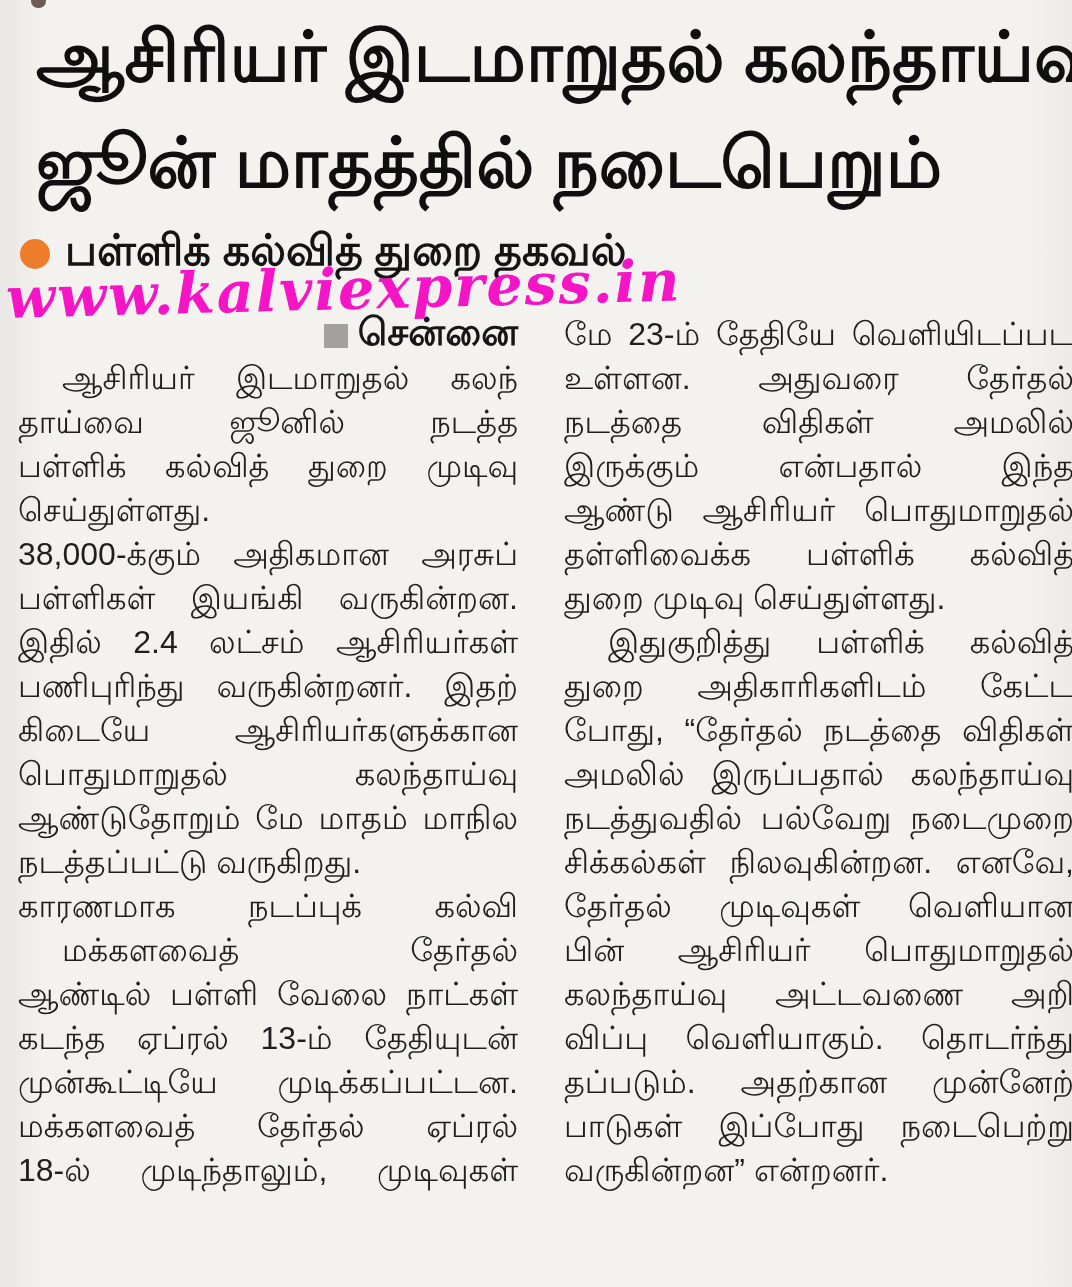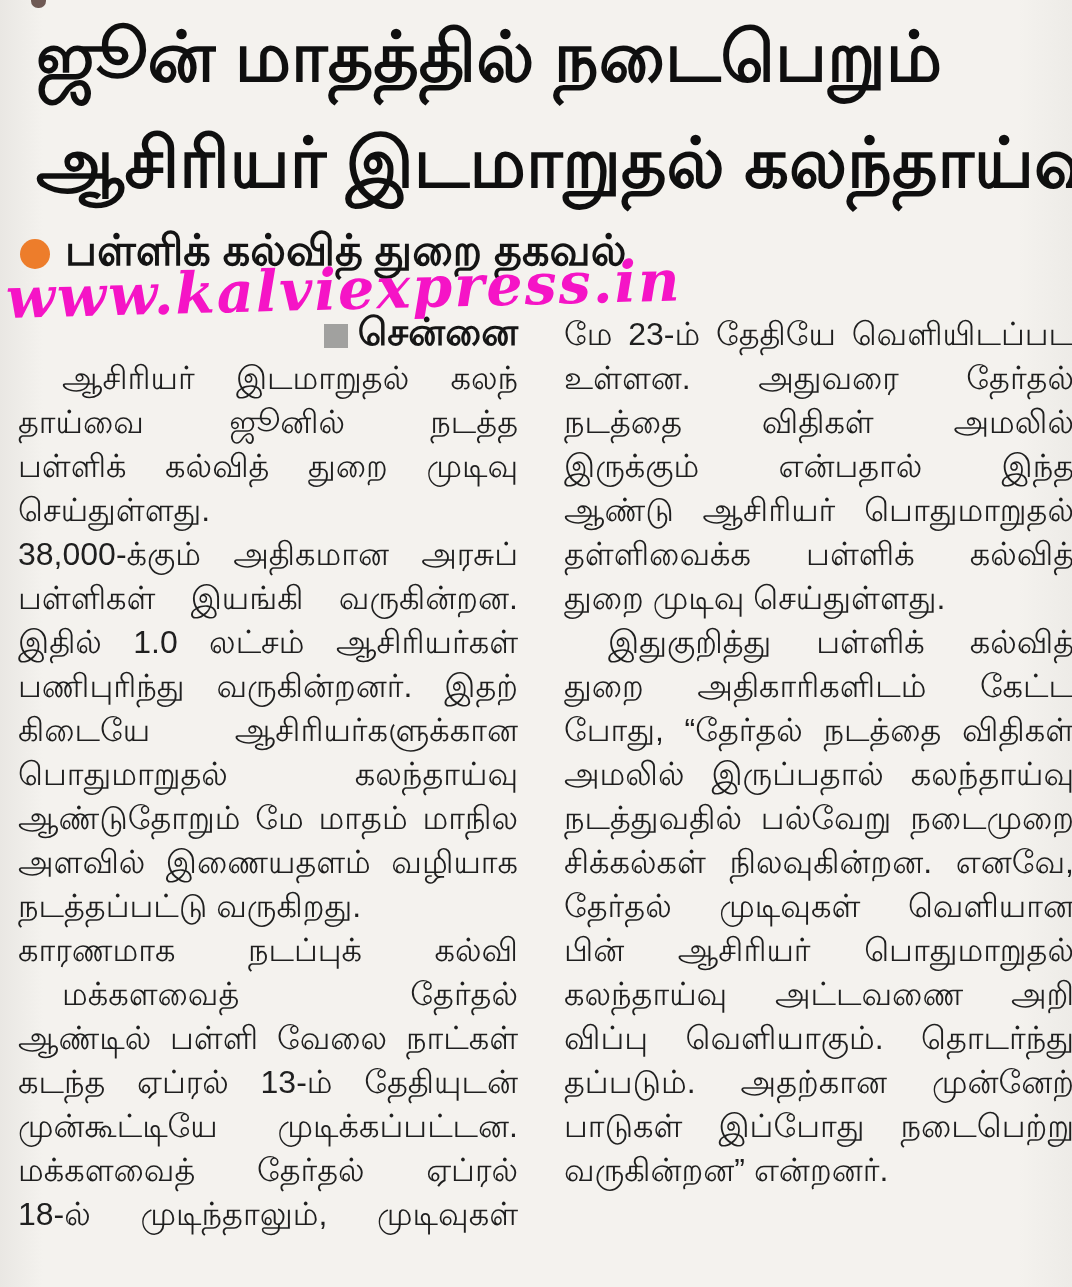--- a/index.html
+++ b/index.html
@@ -58,48 +58,47 @@
   .bodyline.nojust { text-align:right; text-align-last:left; }
 </style>
 </head>
 <body>
 
 <div class="page">
 
   <div class="scan-mark"></div>
 
   <h1 class="headline" style="margin:0;">
+    <span class="hl-line">ஆசிரியர் இடமாறுதல் கலந்தாய்வு</span>
     <span class="hl-line">ஜூன் மாதத்தில் நடைபெறும்</span>
-    <span class="hl-line">ஆசிரியர் இடமாறுதல் கலந்தாய்வு</span>
   </h1>
 
   <div class="subhead">
     <span class="bullet" style="background: rgb(237, 125, 43);"></span>
     <span class="subhead-text">பள்ளிக் கல்வித் துறை தகவல்</span>
   </div>
 
   <div class="watermark" style="color: rgb(245, 20, 198);">www.kalviexpress.in</div>
 
   <div class="col col-left">
     <div class="dateline">
       <span class="dl-square" style="background: rgb(161, 161, 159);"></span><span>சென்னை</span>
     </div>
     <div>
         <div class="bodyline indent">ஆசிரியர் இடமாறுதல் கலந்</div>
         <div class="bodyline">தாய்வை ஜூனில் நடத்த</div>
         <div class="bodyline">பள்ளிக் கல்வித் துறை முடிவு</div>
         <div class="bodyline nojust">செய்துள்ளது.</div>
         <div class="bodyline">38,000-க்கும் அதிகமான அரசுப்</div>
         <div class="bodyline">பள்ளிகள் இயங்கி வருகின்றன.</div>
-        <div class="bodyline">இதில் 1.0 லட்சம் ஆசிரியர்கள்</div>
+        <div class="bodyline">இதில் 2.4 லட்சம் ஆசிரியர்கள்</div>
         <div class="bodyline">பணிபுரிந்து வருகின்றனர். இதற்</div>
         <div class="bodyline">கிடையே ஆசிரியர்களுக்கான</div>
         <div class="bodyline">பொதுமாறுதல் கலந்தாய்வு</div>
         <div class="bodyline">ஆண்டுதோறும் மே மாதம் மாநில</div>
-        <div class="bodyline">அளவில் இணையதளம் வழியாக</div>
         <div class="bodyline nojust">நடத்தப்பட்டு வருகிறது.</div>
         <div class="bodyline">காரணமாக நடப்புக் கல்வி</div>
         <div class="bodyline indent">மக்களவைத் தேர்தல்</div>
         <div class="bodyline">ஆண்டில் பள்ளி வேலை நாட்கள்</div>
         <div class="bodyline">கடந்த ஏப்ரல் 13-ம் தேதியுடன்</div>
         <div class="bodyline">முன்கூட்டியே முடிக்கப்பட்டன.</div>
         <div class="bodyline">மக்களவைத் தேர்தல் ஏப்ரல்</div>
         <div class="bodyline">18-ல் முடிந்தாலும், முடிவுகள்</div>
       </div>
   </div>

